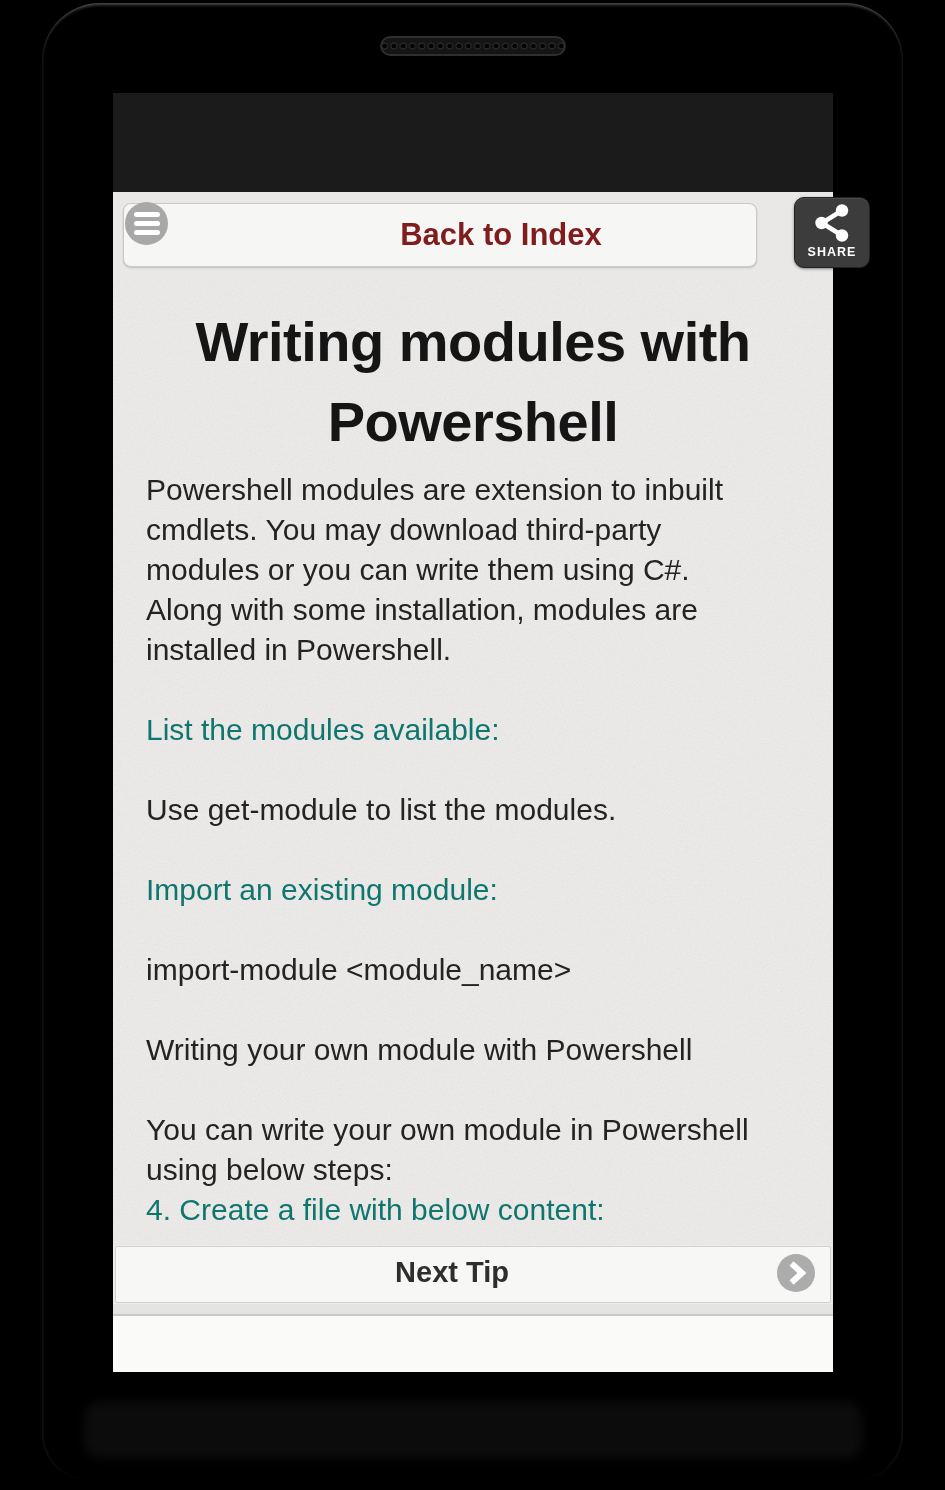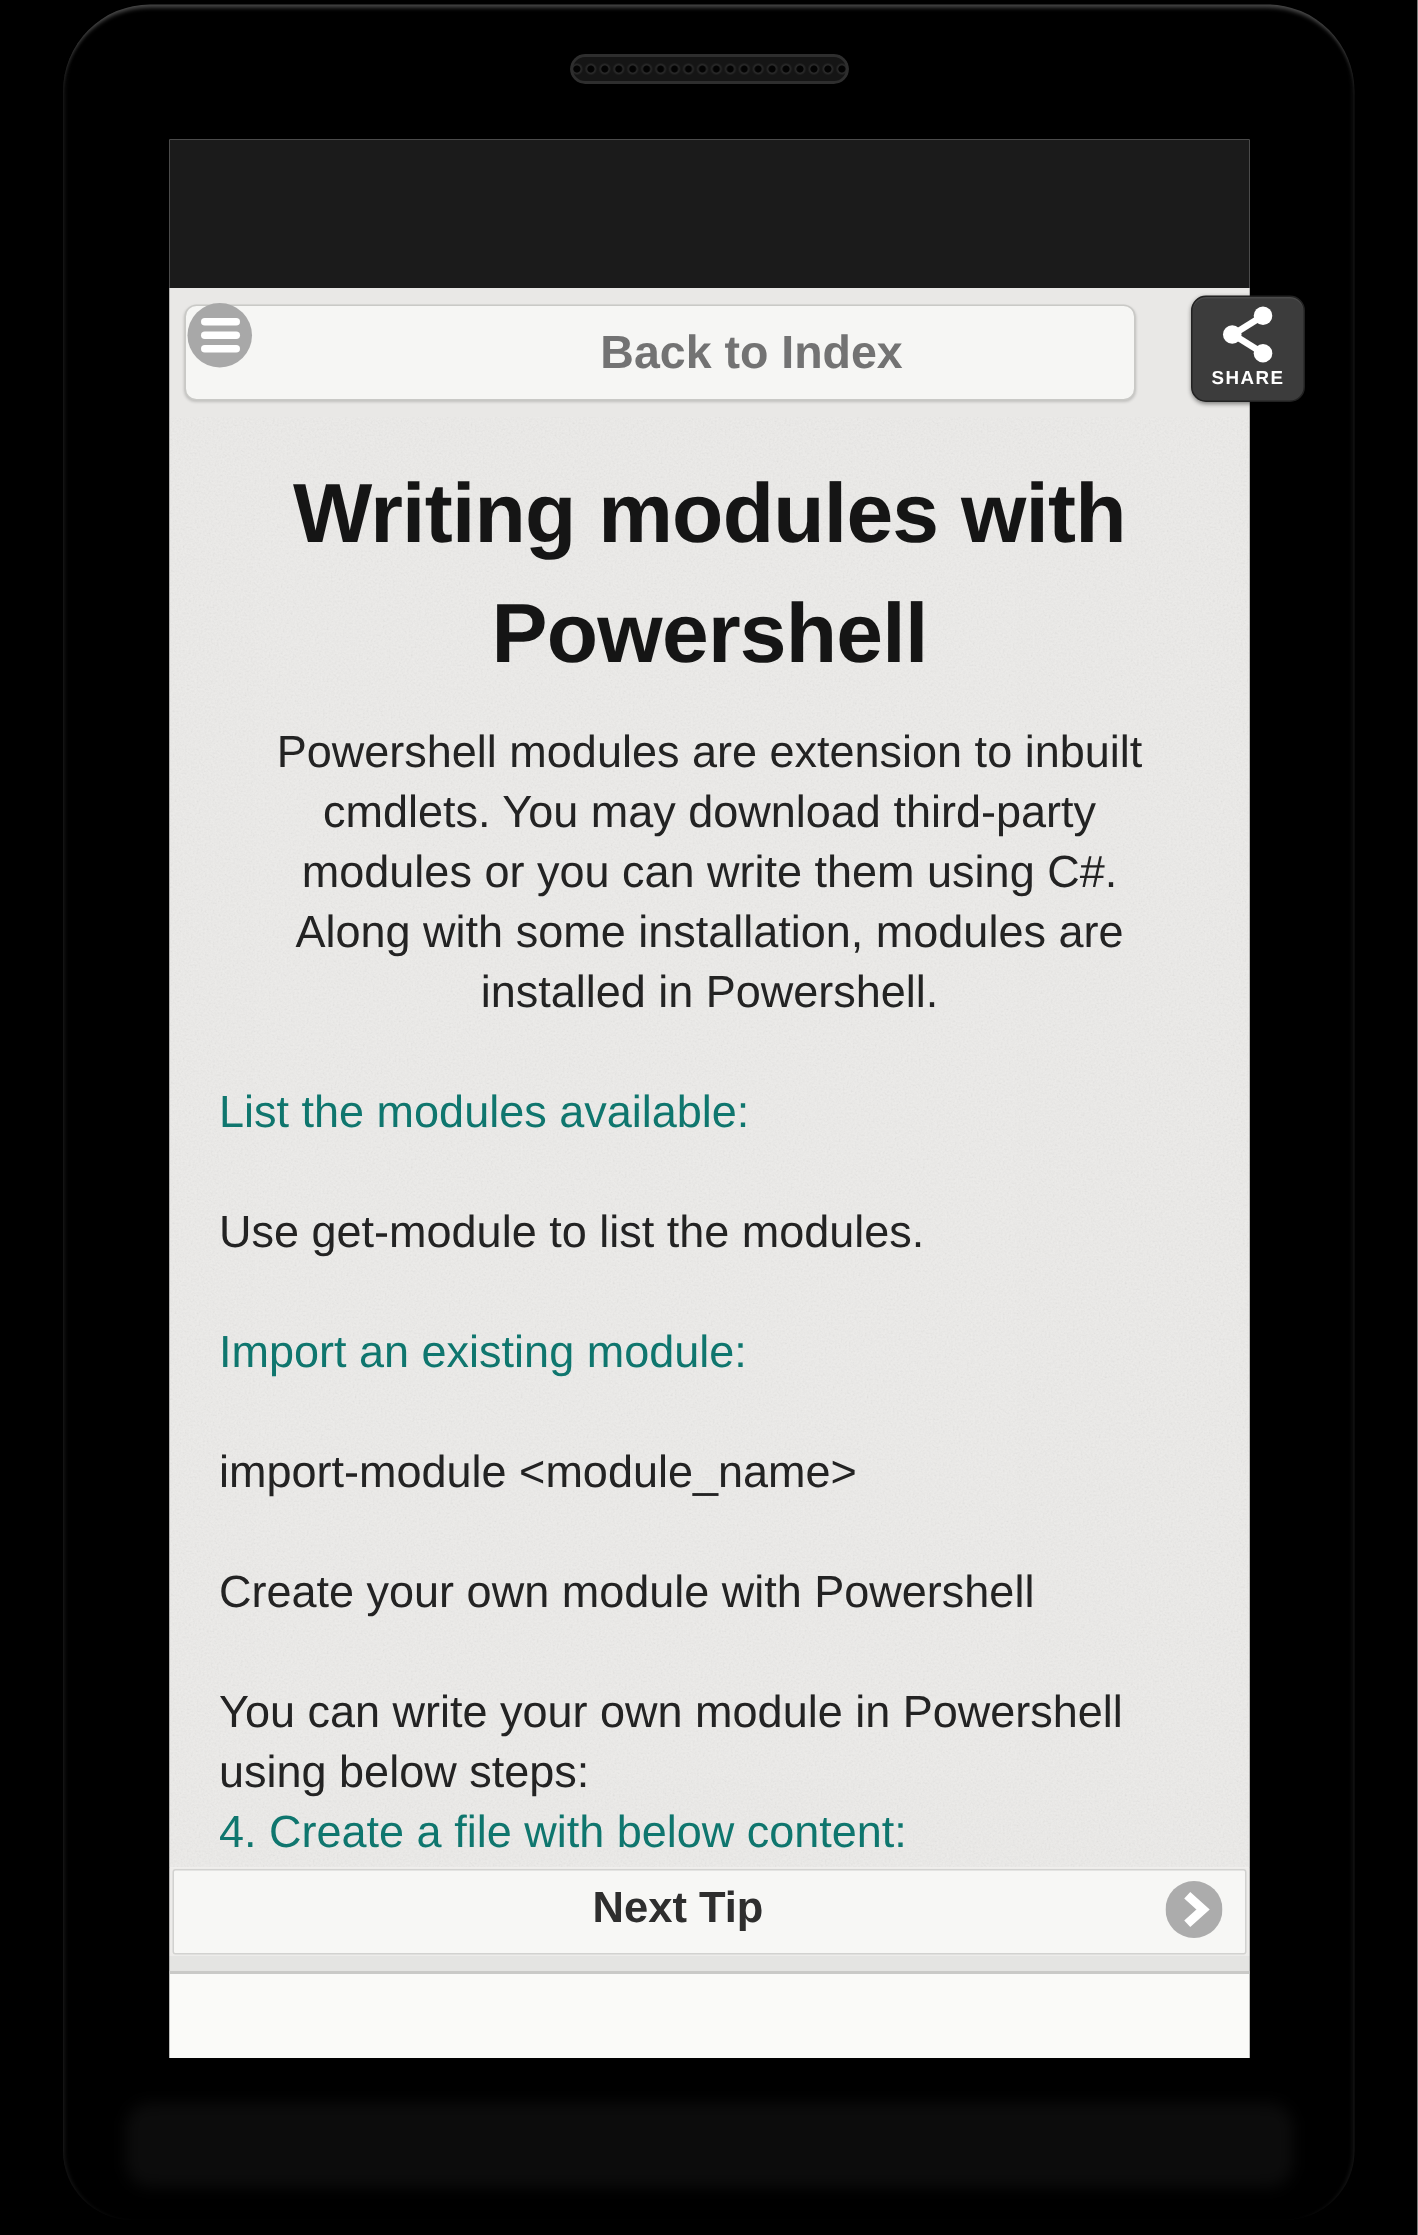--- a/index.html
+++ b/index.html
@@ -54,21 +54,21 @@
   .menu-btn {
     position:absolute; left:12px; top:10px; width:43px; height:43px;
     border:none; padding:0; background:#a8a8a8; border-radius:50%;
     display:flex; flex-direction:column; align-items:center; justify-content:center;
     gap:4px; cursor:pointer;
   }
   .menu-btn i { display:block; width:26px; height:5px; background:#fff; border-radius:2.5px; }
   .header-title {
     position:absolute; left:388px; top:11px; height:64px; line-height:64px;
     transform:translateX(-50%);
-    font-size:31px; font-weight:bold; color:#737373; white-space:nowrap;
+    font-size:31px; font-weight:bold; color:#7f1d1d; white-space:nowrap;
   }
   .share-btn {
     position:absolute; left:681px; top:5px; width:76px; height:71px;
     background:#3c3c3c; border:1px solid #222; border-radius:10px;
     box-shadow:inset 0 1px 0 rgba(255,255,255,.08), 0 1px 3px rgba(0,0,0,.45);
     display:flex; flex-direction:column; align-items:center; justify-content:flex-start;
     padding:4px 0 5px; box-sizing:border-box; cursor:pointer;
   }
   .share-btn svg { display:block; }
   .share-label {
@@ -84,21 +84,21 @@
     margin:0; padding:0 6px;
     font-size:56px; line-height:80px; font-weight:bold;
     letter-spacing:-.5px; text-align:center; color:#151515;
     white-space:pre-line;
   }
   .text-col p, .text-col h2 {
     margin:40px 0 0; font-size:30px; line-height:40px;
     color:#232323; font-weight:normal; white-space:pre-line;
   }
   .text-col h2 { font-weight:normal; color:#0f766e; }
-  .text-col p.first { margin-top:20px;text-align:center; }
+  .text-col p.first { margin-top:8px; }
   .text-col h2.tight { margin-top:0; }
 
   
   .footer-area { height:59px; position:relative; background:#edecea; }
   .next-bar {
     position:absolute; left:2px; right:2px; top:1px; bottom:1px;
     background:#f7f7f5; border:1px solid #d2d2d0; border-radius:2px;
     box-sizing:border-box; cursor:pointer;
   }
   .next-label {
@@ -155,21 +155,21 @@
 Powershell</h1>
           <p class="first">Powershell modules are extension to inbuilt
 cmdlets. You may download third-party
 modules or you can write them using C#.
 Along with some installation, modules are
 installed in Powershell.</p>
           <h2>List the modules available:</h2>
           <p>Use get-module to list the modules.</p>
           <h2>Import an existing module:</h2>
           <p>import-module &lt;module_name&gt;</p>
-          <p>Create your own module with Powershell</p>
+          <p>Writing your own module with Powershell</p>
           <p>You can write your own module in Powershell
 using below steps:</p>
           <h2 class="tight">4. Create a file with below content:</h2>
         </div>
       </div>
 
       <div class="footer-area">
         <div class="next-bar"></div>
         <span class="next-label">Next Tip</span>
         <svg class="chev" viewBox="0 0 38 38">

